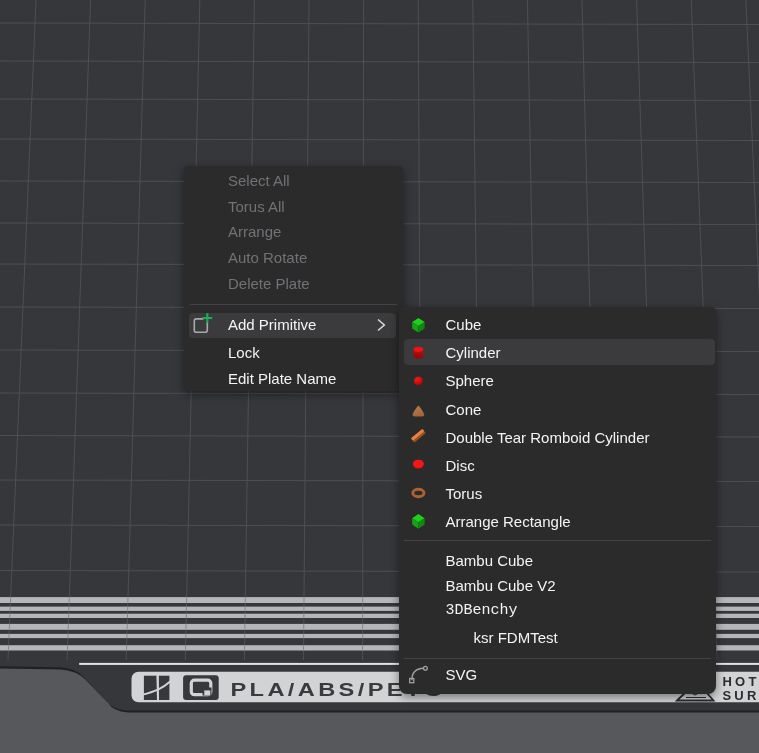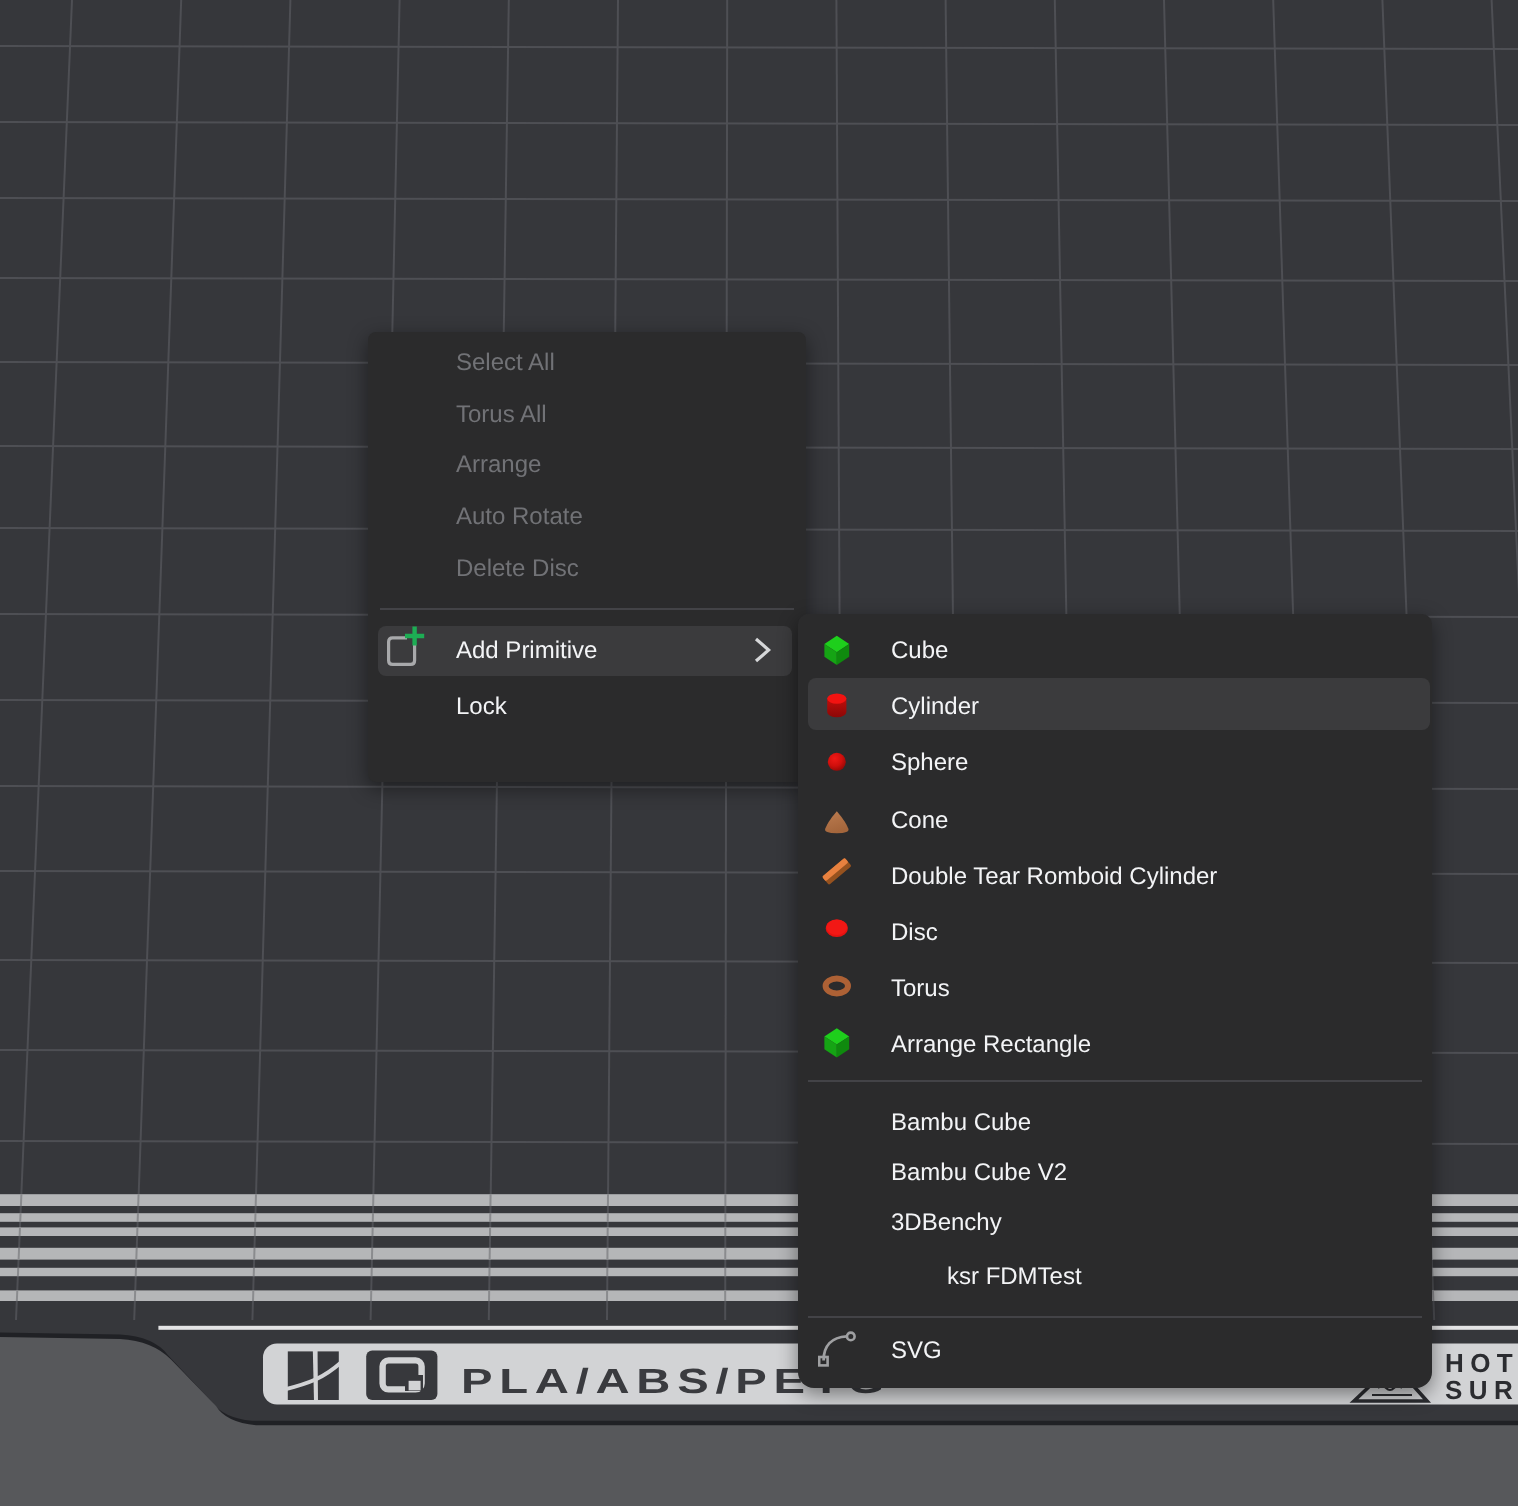--- a/index.html
+++ b/index.html
@@ -1,18 +1,18 @@
 <!DOCTYPE html>
 <html><head><meta charset="utf-8">
 <style>
 html,body{margin:0;padding:0;}
 body{width:759px;height:753px;overflow:hidden;background:#57585b;font-family:"Liberation Sans",sans-serif;}
 #page{position:relative;width:759px;height:753px;overflow:hidden;}
 .menu{position:absolute;background:#2b2b2c;box-shadow:0 3px 10px rgba(0,0,0,.45);}
-.mi{position:absolute;height:26px;line-height:26px;font-size:12px;color:#f3f4f6;white-space:nowrap;}
+.mi{position:absolute;height:26px;line-height:26px;font-size:15px;color:#f3f4f6;white-space:nowrap;}
 .dis{color:#717276;}
 </style></head>
 <body>
 <div id="page">
 <svg id="bg" width="759" height="753" viewBox="0 0 759 753" style="position:absolute;left:0;top:0">
   <rect x="0" y="0" width="759" height="713" fill="#36373b"></rect>
   <g stroke="#4e4f54" stroke-width="1">
     <line x1="36.0" y1="0" x2="8.0" y2="660"></line>
     <line x1="90.6" y1="0" x2="67.1" y2="660"></line>
     <line x1="145.2" y1="0" x2="126.2" y2="660"></line>
@@ -97,48 +97,49 @@
   <path d="M686,697.5 h20 M689,694 q2,-2 4,0 q2,2 4,0 q2,-2 4,0" stroke="#2b2c30" stroke-width="1" fill="none"></path>
   <text x="722.5" y="686" font-size="13" font-weight="bold" letter-spacing="3.2" fill="#2b2c30" font-family="Liberation Sans, sans-serif">HOT</text>
   <text x="722.5" y="699.5" font-size="13" font-weight="bold" letter-spacing="3.2" fill="#2b2c30" font-family="Liberation Sans, sans-serif">SURFACE</text>
 </svg>
 
 <div class="menu" id="mainmenu" style="left:184px;top:166px;width:219px;height:225px;border-radius:4px;">
   <div class="mi dis" style="left:44px;top:2px;">Select All</div>
   <div class="mi dis" style="left:44px;top:28px;">Torus All</div>
   <div class="mi dis" style="left:44px;top:53px;text-align:right;">Arrange</div>
   <div class="mi dis" style="left:44px;top:79px;">Auto Rotate</div>
-  <div class="mi dis" style="left:44px;top:105px;">Delete Disc</div>
+  <div class="mi dis" style="left:44px;top:105px;">Delete Plate</div>
   <div style="position:absolute;left:6px;right:6px;top:138px;height:1px;background:#434347;"></div>
   <div style="position:absolute;left:4.8px;top:146.7px;width:207.4px;height:25.6px;border-radius:4px;background:#3b3b3d;"></div>
   <svg style="position:absolute;left:6px;top:146px;" width="26" height="24" viewBox="0 0 26 24">
     <path d="M13.5,6.9 L6.3,6.9 Q4.3,6.9 4.3,8.9 L4.3,18.2 Q4.3,20.2 6.3,20.2 L15.3,20.2 Q17.3,20.2 17.3,18.2 L17.3,10.3" fill="none" stroke="#a8a9ab" stroke-width="1.6"></path>
     <path d="M17.3,1.2 L17.3,10.8 M12.5,6 L22.1,6" stroke="#1dad54" stroke-width="2.2"></path>
   </svg>
   <div class="mi" style="left:44px;top:146px;">Add Primitive</div>
   <svg style="position:absolute;left:192px;top:151px;" width="10" height="16" viewBox="0 0 10 16">
     <path d="M2,2.5 L8.3,8 L2,13.5" fill="none" stroke="#d6d7d9" stroke-width="1.6"></path>
   </svg>
   <div class="mi" style="left:44px;top:173.5px;">Lock</div>
+  <div class="mi" style="left:44px;top:199.5px;">Edit Plate Name</div>
 </div>
 
 <div class="menu" id="submenu" style="left:399.4px;top:307.4px;width:317.1px;height:386.6px;border-radius:5px 5px 8px 8px;">
   <div style="position:absolute;left:5px;top:31.7px;width:310.5px;height:26.4px;border-radius:4px;background:#3b3b3d;"></div>
   <div class="mi" style="left:46.1px;top:5.1px;">Cube</div>
   <div class="mi" style="left:46.1px;top:32.8px;">Cylinder</div>
   <div class="mi" style="left:46.1px;top:61.1px;">Sphere</div>
   <div class="mi" style="left:46.1px;top:89.2px;">Cone</div>
   <div class="mi" style="left:46.1px;top:117.9px;">Double Tear Romboid Cylinder</div>
   <div class="mi" style="left:46.1px;top:145.5px;">Disc</div>
   <div class="mi" style="left:46.1px;top:173.2px;">Torus</div>
   <div class="mi" style="left:46.1px;top:201.4px;">Arrange Rectangle</div>
   <div style="position:absolute;left:5px;right:5px;top:232.8px;height:1px;background:#434347;"></div>
   <div class="mi" style="left:46.1px;top:240.2px;">Bambu Cube</div>
   <div class="mi" style="left:46.1px;top:265.5px;">Bambu Cube V2</div>
-  <div class="mi" style="left:46.1px;top:291.1px;">3DBenchy</div>
+  <div class="mi" style="left:46.1px;top:291.1px;font-family:Liberation Mono, monospace;">3DBenchy</div>
   <div class="mi" style="left:46.1px;top:317.6px;margin-left:28px;">ksr FDMTest</div>
   <div style="position:absolute;left:5px;right:5px;top:350.2px;height:1px;background:#434347;"></div>
   <div class="mi" style="left:46.1px;top:354.6px;">SVG</div>
   <svg style="position:absolute;left:10px;top:8px;" width="20" height="372" viewBox="0 0 20 372">
     <defs>
       <radialGradient id="sph" cx="0.38" cy="0.32" r="0.75">
         <stop offset="0" stop-color="#f01916"></stop>
             <stop offset="0.55" stop-color="#d00f0c"></stop>
             <stop offset="1" stop-color="#8e0806"></stop>
       </radialGradient>

